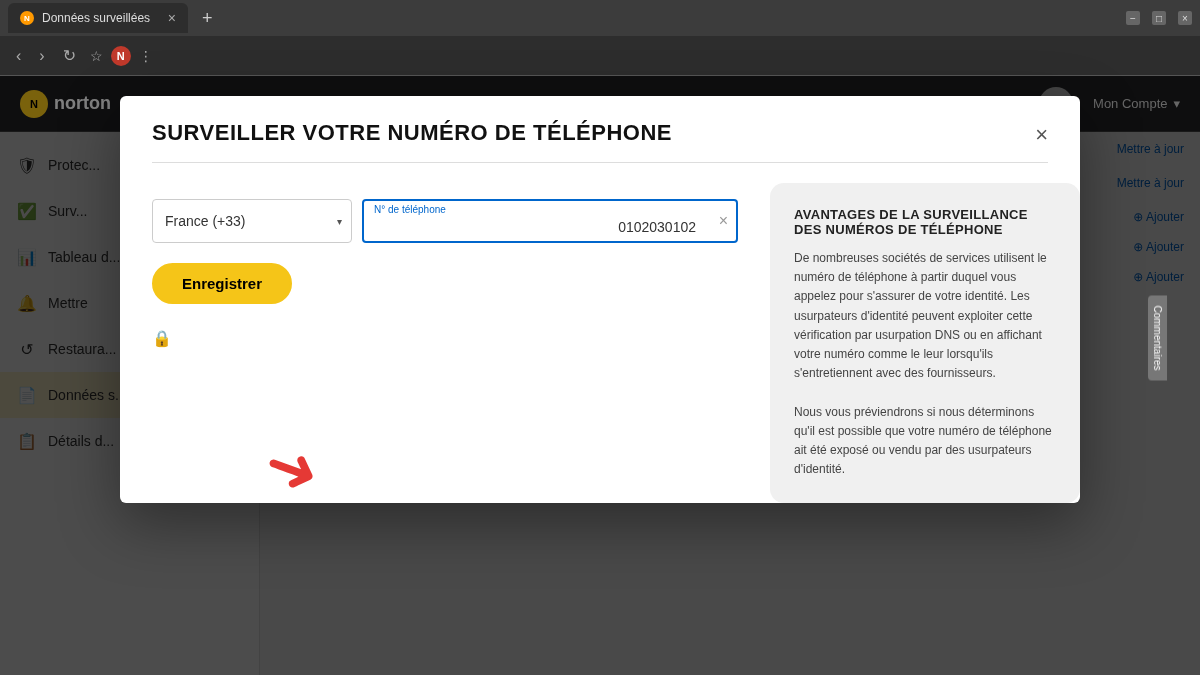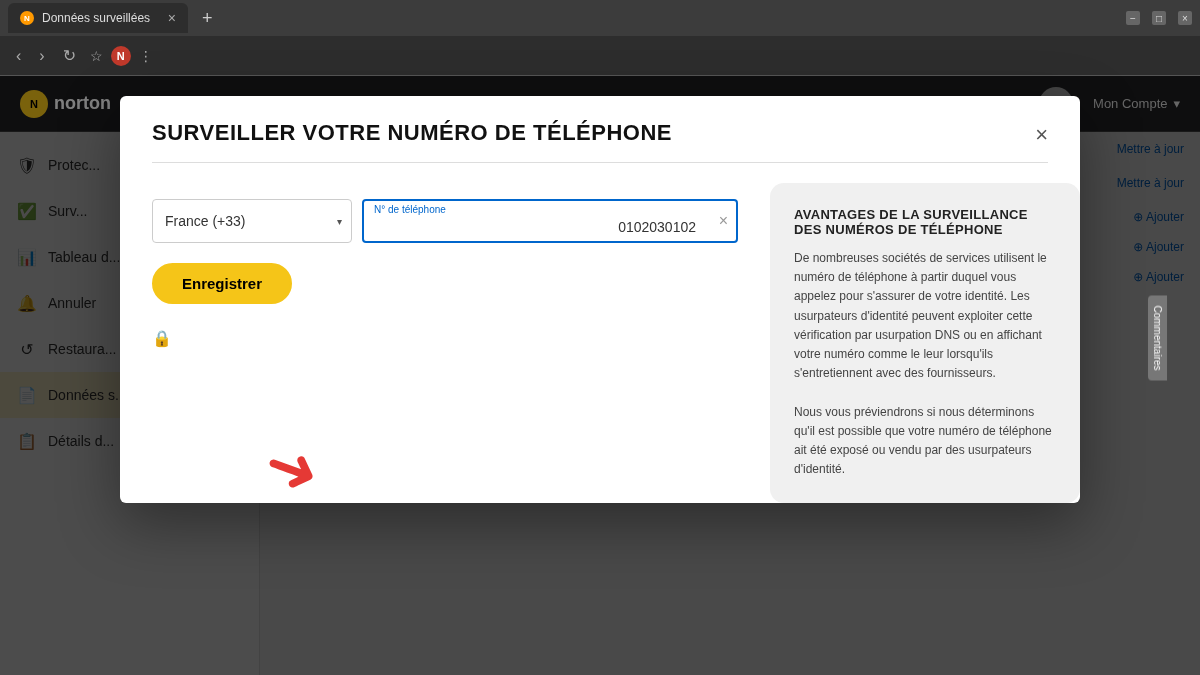--- a/index.html
+++ b/index.html
@@ -170,21 +170,21 @@
       <div class="sidebar-item">
         <span class="sidebar-icon" style="color:#2e7d32;">✅</span>
         <span style="font-size:14px;color:#333;">Surv...</span>
       </div>
       <div class="sidebar-item">
         <span class="sidebar-icon">📊</span>
         <span style="font-size:14px;color:#333;">Tableau d...</span>
       </div>
       <div class="sidebar-item">
         <span class="sidebar-icon">🔔</span>
-        <span style="font-size:14px;color:#333;">Annuler</span>
+        <span style="font-size:14px;color:#333;">Mettre</span>
       </div>
       <div class="sidebar-item">
         <span class="sidebar-icon">↺</span>
         <span style="font-size:14px;color:#333;">Restaura...</span>
       </div>
       <div class="sidebar-item active">
         <span class="sidebar-icon">📄</span>
         <span style="font-size:14px;color:#333;">Données s...</span>
         <div class="sidebar-badge"></div>
       </div>

